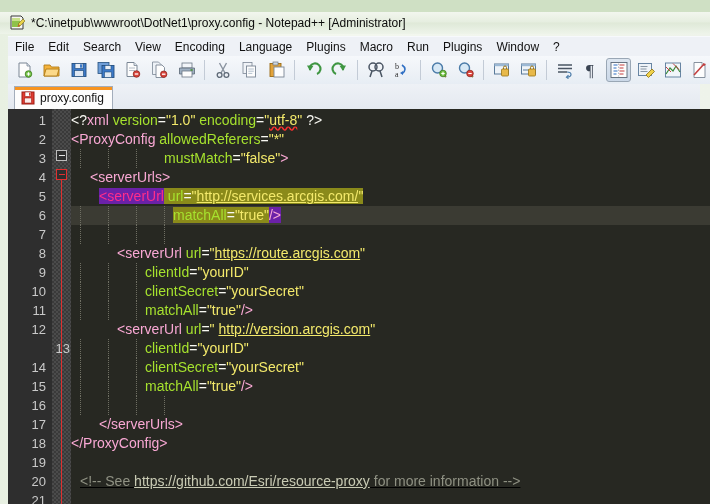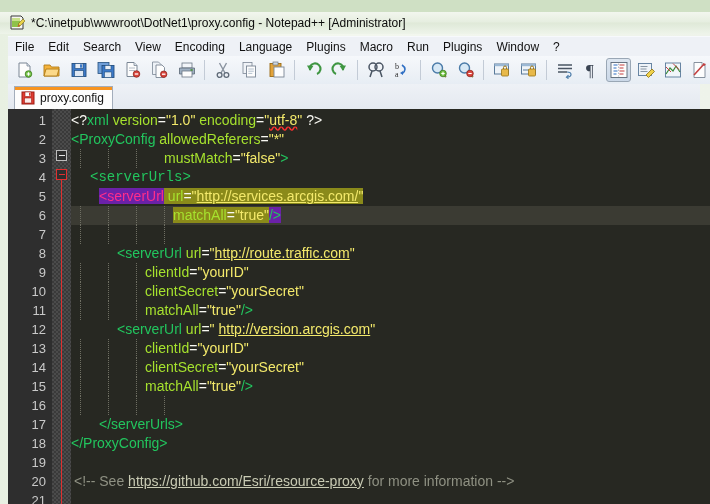--- a/index.html
+++ b/index.html
@@ -92,21 +92,21 @@
     position:absolute;width:38px;text-align:right;font-size:13px;color:#c9c9c9;
     line-height:19px;left:0;
   }
   .codeline{
     position:absolute;left:0;right:0;height:19px;line-height:19px;
     font-size:14px;white-space:pre;
   }
   .cur-line{background:#3b3b33;}
   
   .t-punct{color:#f8f8f2;}
-  .t-tag{color:#22c55e;}
+  .t-tag{color:#f9a8d4;}
   .t-attr{color:#a6e22e;}
   .t-val{color:#f3e96b;}
   .t-eq{color:#f8f8f2;}
   .t-comment{color:#8f9183;}
   .t-link{color:#c9cbb4;text-decoration:underline;}
   .t-vallink{color:#f3e96b;text-decoration:underline;}
   .sel-tag{background:#6b21a8;color:#ff2d8a;}
   .sel-attr{background:#8a8a1a;}
   .sel-purple{background:#6b21a8;}
   .squiggle{
@@ -395,21 +395,21 @@
     <div class="ln" style="top:40px;">3</div>
     <div class="ln" style="top:59px;">4</div>
     <div class="ln" style="top:78px;">5</div>
     <div class="ln" style="top:97px;">6</div>
     <div class="ln" style="top:116px;">7</div>
     <div class="ln" style="top:135px;">8</div>
     <div class="ln" style="top:154px;">9</div>
     <div class="ln" style="top:173px;">10</div>
     <div class="ln" style="top:192px;">11</div>
     <div class="ln" style="top:211px;">12</div>
-    <div class="ln" style="top:230px;">13</div>
+    <div class="ln" style="top:230px;margin-left:24px;">13</div>
     <div class="ln" style="top:249px;">14</div>
     <div class="ln" style="top:268px;">15</div>
     <div class="ln" style="top:287px;">16</div>
     <div class="ln" style="top:306px;">17</div>
     <div class="ln" style="top:325px;">18</div>
     <div class="ln" style="top:344px;">19</div>
     <div class="ln" style="top:363px;">20</div>
     <div class="ln" style="top:382px;">21</div>
 
     <div class="codearea">
@@ -418,41 +418,41 @@
 
       <div class="codeline" style="top:21px;"><span class="t-tag">&lt;ProxyConfig</span><span class="t-punct"> </span><span class="t-attr">allowedReferers</span><span class="t-eq">=</span><span class="t-val">"*"</span></div>
 
       <div class="indent-guides" style="top:40px;">
         <div class="ig" style="left:9px;"></div>
           <div class="ig" style="left:37px;"></div>
           <div class="ig" style="left:65px;"></div>
       </div>
       <div class="codeline" style="top:40px;padding-left:93px;"><span class="t-attr">mustMatch</span><span class="t-eq">=</span><span class="t-val">"false"</span><span class="t-tag">&gt;</span></div>
 
-      <div class="codeline" style="top:59px;padding-left:19px;font-family:Liberation Mono, monospace;"><span class="t-tag">&lt;serverUrls&gt;</span></div>
+      <div class="codeline" style="top:59px;padding-left:19px;"><span class="t-tag">&lt;serverUrls&gt;</span></div>
 
       <div class="codeline" style="top:78px;padding-left:28px;"><span class="sel-tag">&lt;serverUrl</span><span class="sel-attr"> </span><span class="sel-attr t-attr">url</span><span class="sel-attr t-eq">=</span><span class="sel-attr t-val">"</span><span class="sel-attr t-vallink">http://services.arcgis.com/</span><span class="sel-attr t-val">"</span></div>
 
       <div class="row cur-line" style="top:97px;"></div>
       <div class="indent-guides" style="top:97px;">
         <div class="ig" style="left:9px;"></div>
           <div class="ig" style="left:37px;"></div>
           <div class="ig" style="left:65px;"></div>
           <div class="ig" style="left:93px;"></div>
       </div>
       <div class="codeline" style="top:97px;padding-left:102px;"><span class="sel-attr t-attr">matchAll</span><span class="sel-attr t-eq">=</span><span class="sel-attr t-val">"true"</span><span class="sel-purple t-tag">/&gt;</span></div>
 
       <div class="indent-guides" style="top:116px;">
         <div class="ig" style="left:9px;"></div>
           <div class="ig" style="left:37px;"></div>
           <div class="ig" style="left:65px;"></div>
           <div class="ig" style="left:93px;"></div>
       </div>
 
-      <div class="codeline" style="top:135px;padding-left:46px;"><span class="t-tag">&lt;serverUrl</span><span class="t-punct"> </span><span class="t-attr">url</span><span class="t-eq">=</span><span class="t-val">"</span><span class="t-vallink">http://route.traffic.com</span><span class="t-val">"</span></div>
+      <div class="codeline" style="top:135px;padding-left:46px;"><span class="t-tag">&lt;serverUrl</span><span class="t-punct"> </span><span class="t-attr">url</span><span class="t-eq">=</span><span class="t-val">"</span><span class="t-vallink">https://route.arcgis.com</span><span class="t-val">"</span></div>
 
       <div class="indent-guides" style="top:154px;">
         <div class="ig" style="left:9px;"></div>
           <div class="ig" style="left:37px;"></div>
           <div class="ig" style="left:65px;"></div>
       </div>
       <div class="codeline" style="top:154px;padding-left:74px;"><span class="t-attr">clientId</span><span class="t-eq">=</span><span class="t-val">"yourID"</span></div>
 
       <div class="indent-guides" style="top:173px;">
         <div class="ig" style="left:9px;"></div>
@@ -495,17 +495,17 @@
         <div class="ig" style="left:9px;"></div>
           <div class="ig" style="left:37px;"></div>
           <div class="ig" style="left:65px;"></div>
           <div class="ig" style="left:93px;"></div>
       </div>
 
       <div class="codeline" style="top:306px;padding-left:28px;"><span class="t-tag">&lt;/serverUrls&gt;</span></div>
 
       <div class="codeline" style="top:325px;"><span class="t-tag">&lt;/ProxyConfig&gt;</span></div>
 
-      <div class="codeline" style="top:363px;padding-left:3px;"><span class="t-comment">&lt;!-- See </span><span class="t-link">https://github.com/Esri/resource-proxy</span><span class="t-comment"> for more information --&gt;</span></div>
+      <div class="codeline" style="top:363px;padding-left:9px;text-decoration:underline;"><span class="t-comment">&lt;!-- See </span><span class="t-link">https://github.com/Esri/resource-proxy</span><span class="t-comment"> for more information --&gt;</span></div>
 
     </div>
   </div>
 </div>
 
 </body></html>

